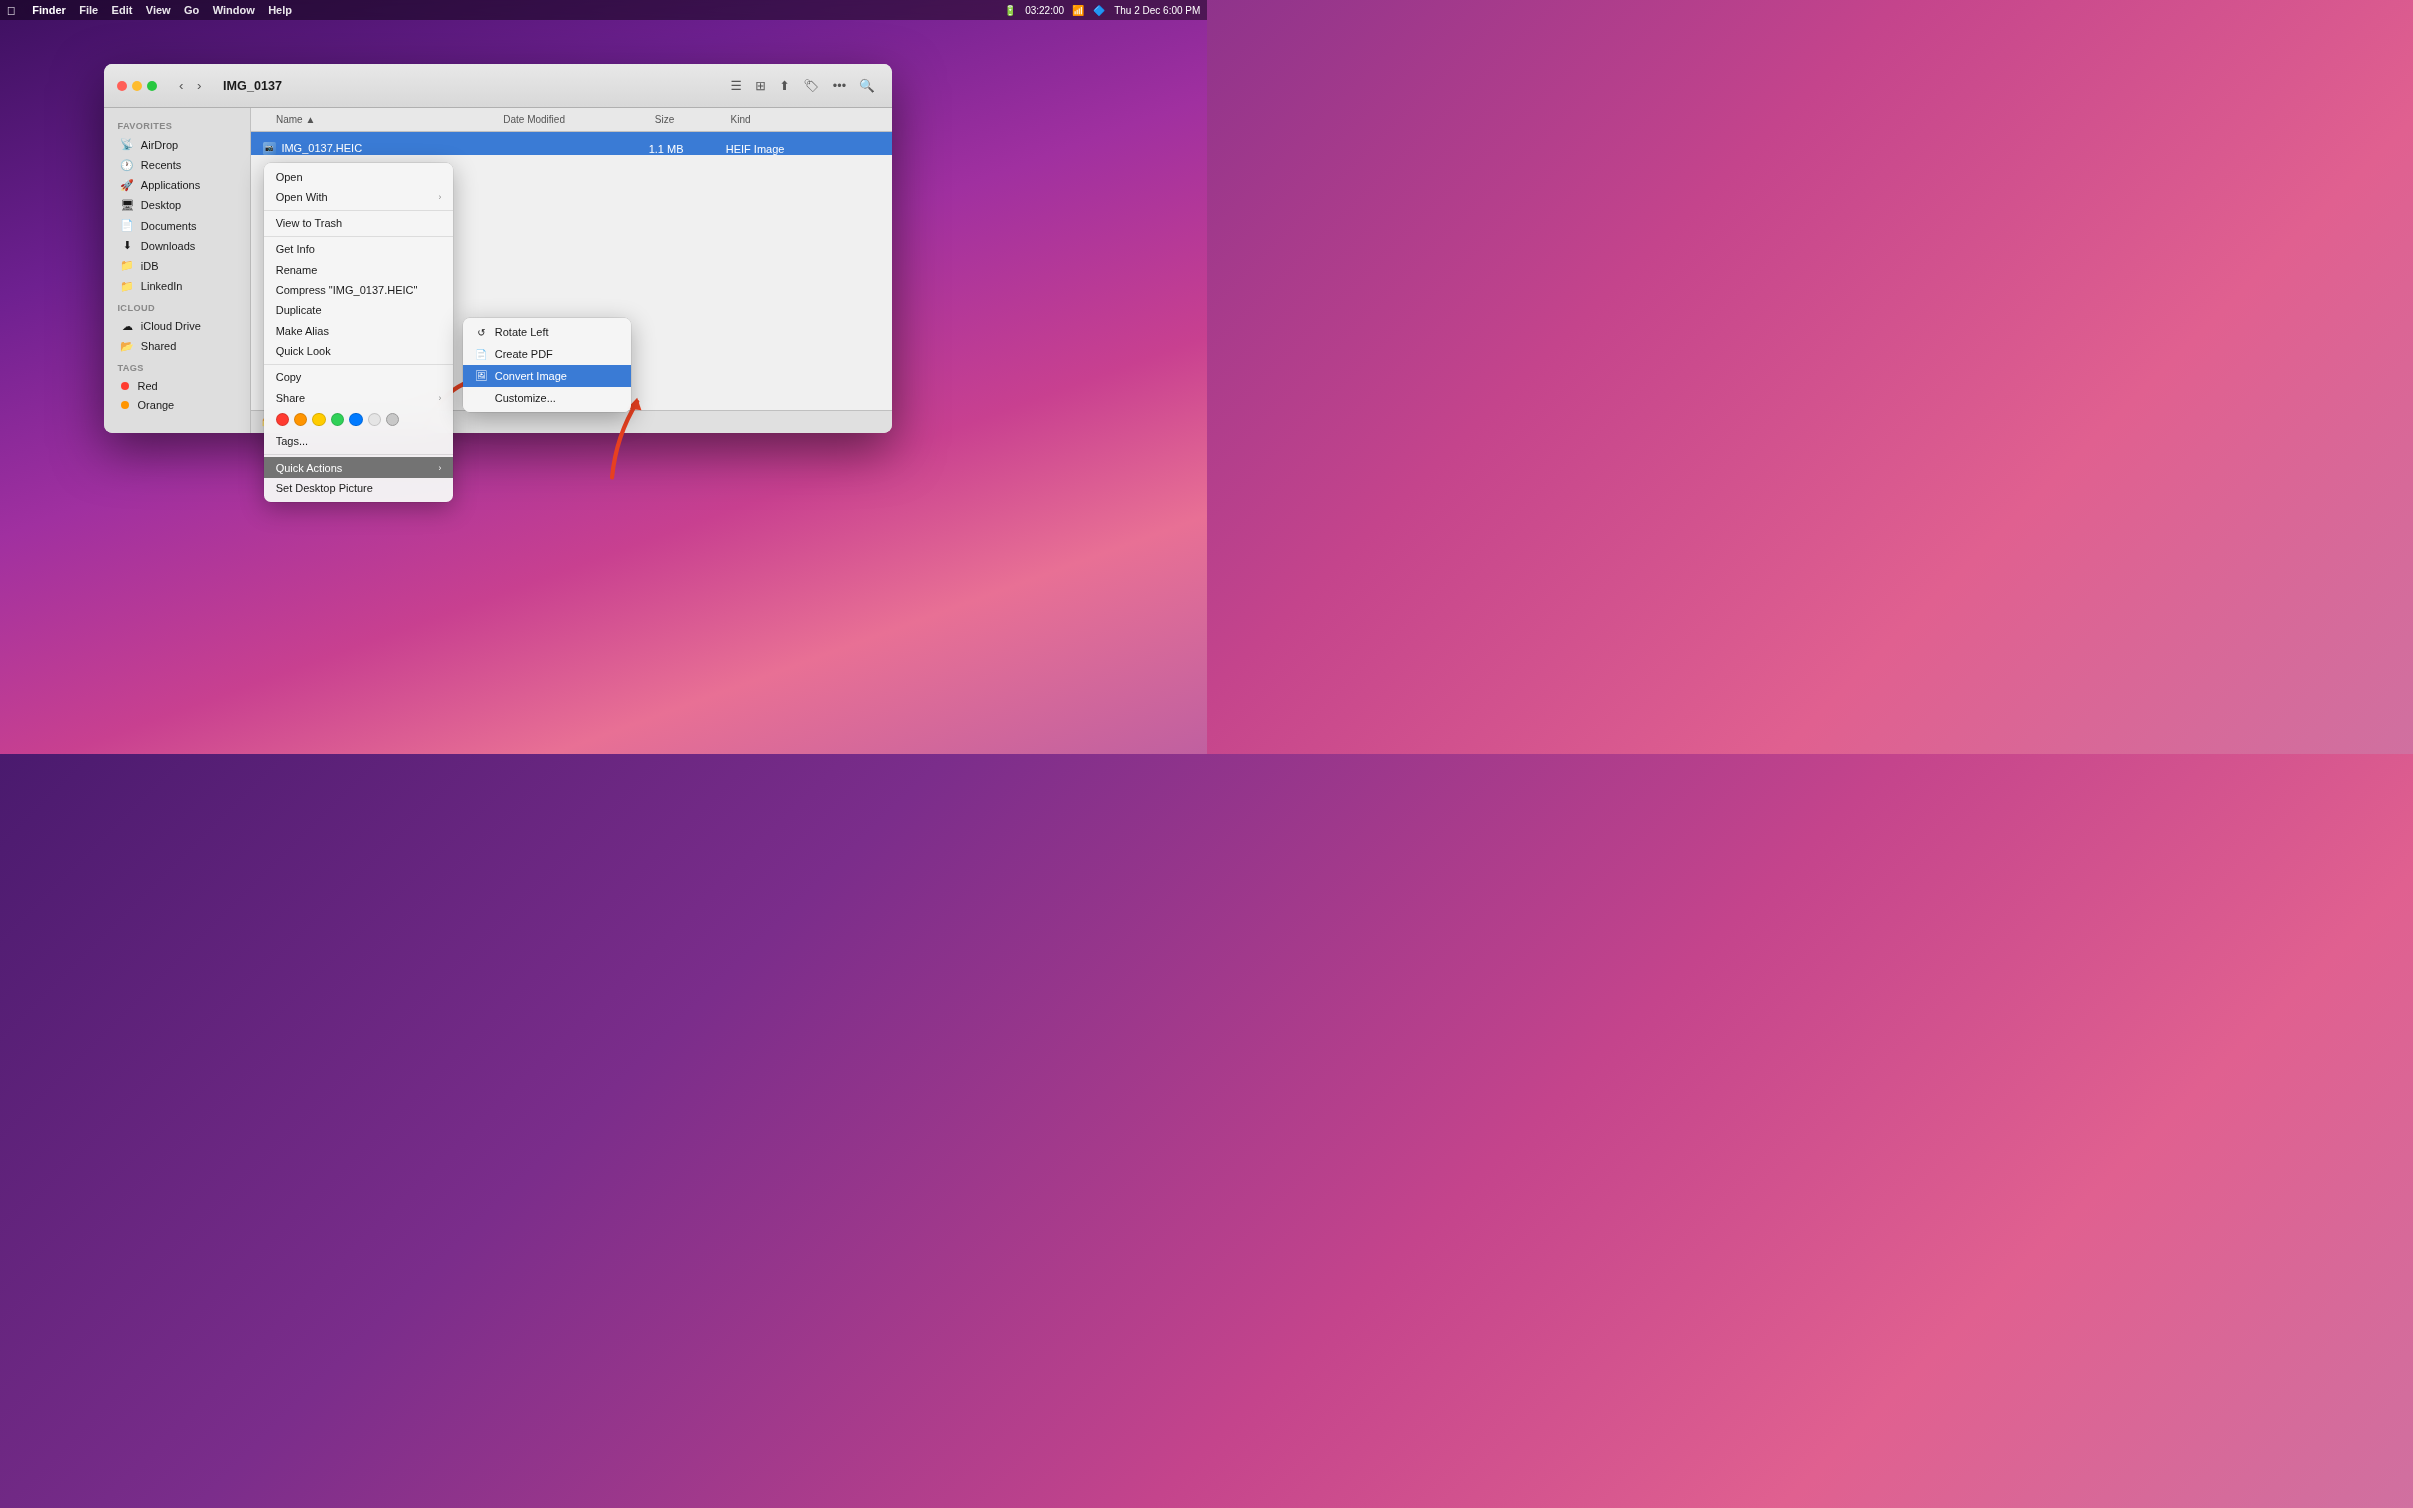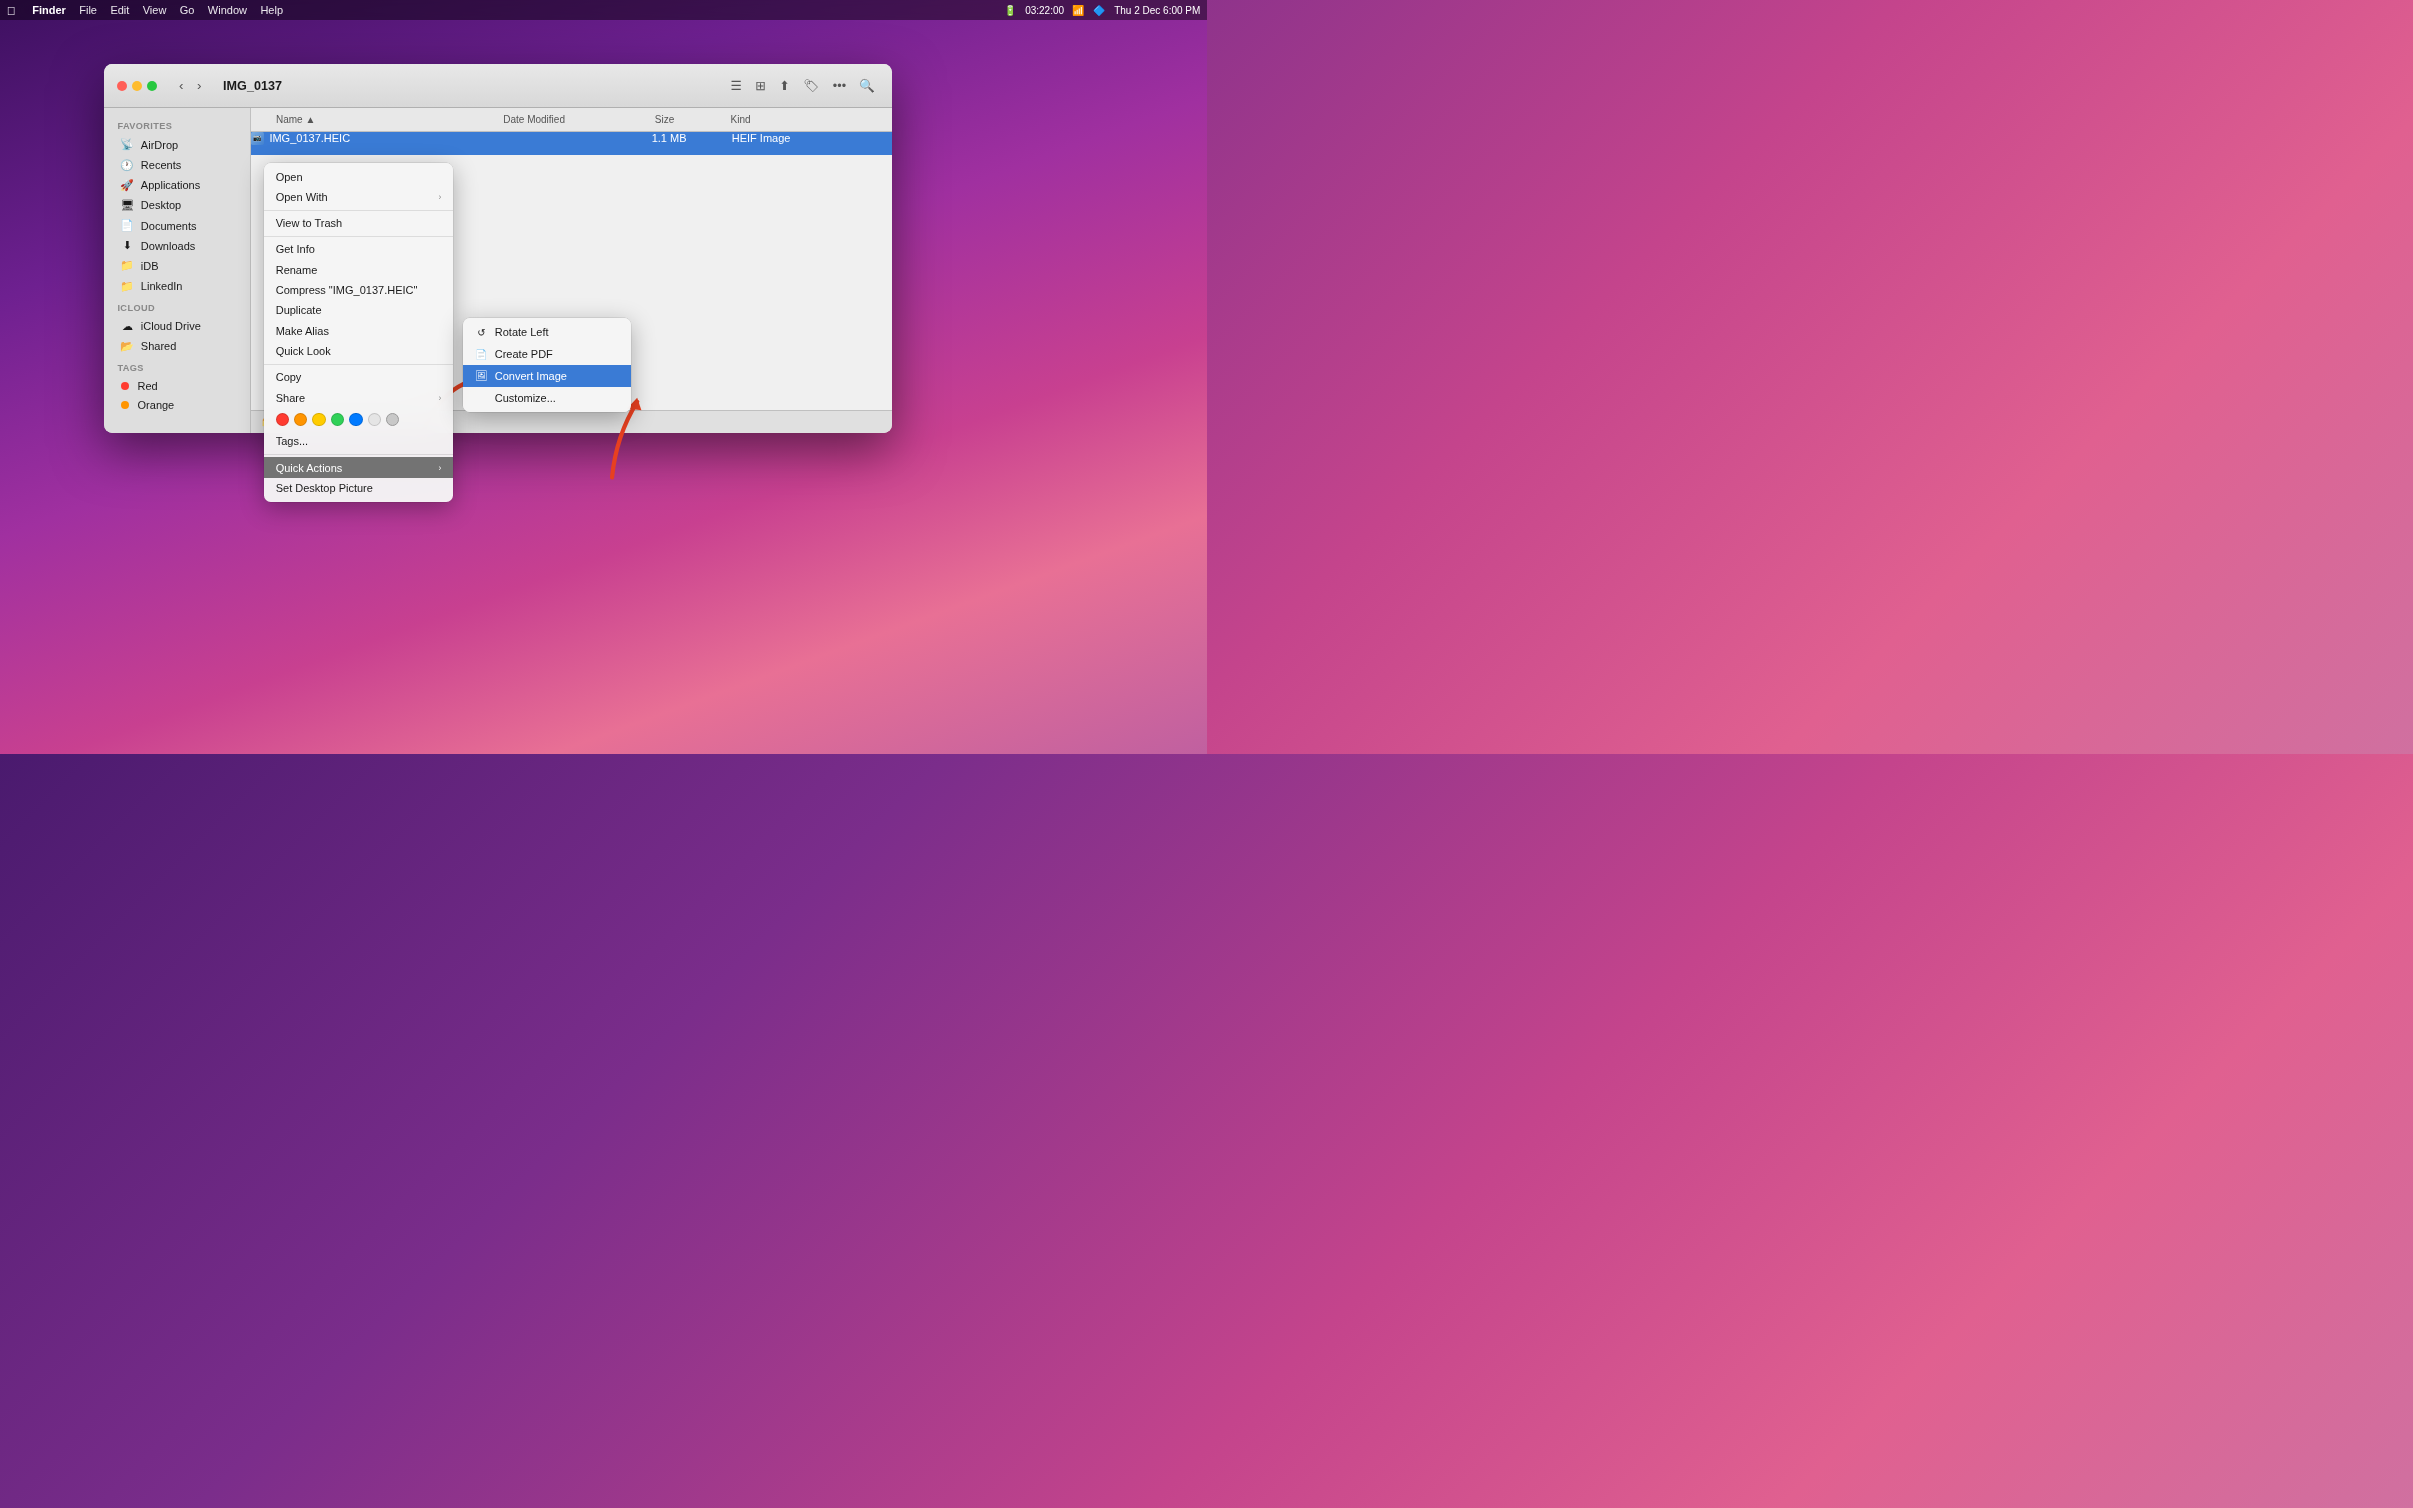--- a/index.html
+++ b/index.html
@@ -33,20 +33,21 @@
     }
     .menubar-apple {
       font-size: 11.7px;
       margin-right: 3.4px;
     }
     .menubar-app-name {
       font-weight: 600;
     }
     .menubar-item {
       opacity: 0.9;
+      font-weight: bold;
     }
     .menubar-right {
       margin-left: auto;
       display: flex;
       align-items: center;
       gap: 8.4px;
       font-size: 10px;
     }
 
     
@@ -199,23 +200,23 @@
     .col-size { flex: 1; }
     .col-kind { flex: 2; }
 
     
     .file-list {
       flex: 1;
       overflow-y: auto;
     }
     .file-row {
       display: flex;
-      align-items: flex-start;
+      align-items: flex-end;
       height: 23.5px;
-      padding: 0 0;
+      padding: 0 12px;
       font-size: 11px;
       color: #1a1a1a;
     }
     .file-row.selected {
       background: #3a7bd5;
       color: white;
     }
     .file-icon-cell {
       display: flex;
       align-items: center;

